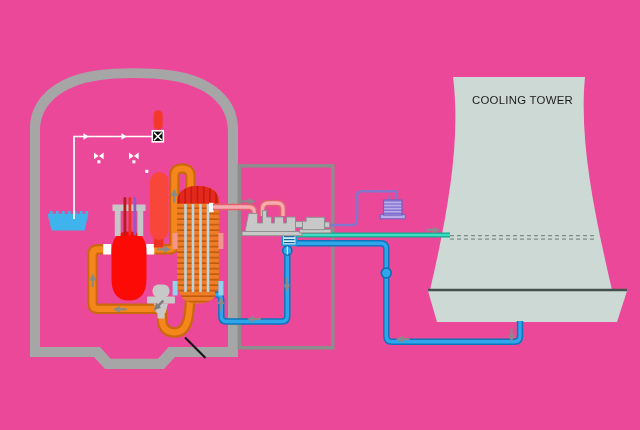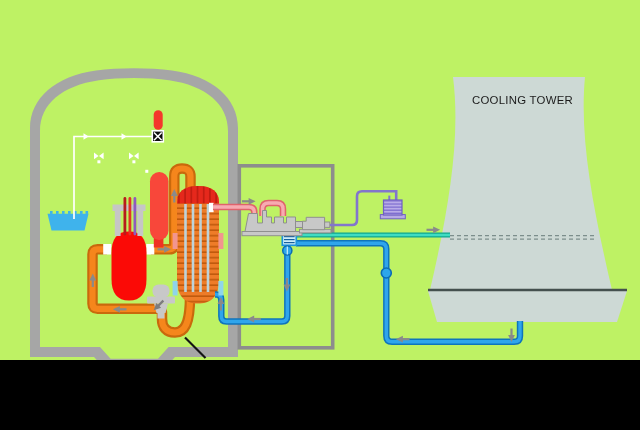--- a/index.html
+++ b/index.html
@@ -1,16 +1,16 @@
 <!DOCTYPE html>
 <html><head>
 <meta charset="utf-8">
 <style>
   html,body{margin:0;padding:0;background:#000;}
-  .stage{position:relative;width:640px;height:360px;background:#bef264;overflow:hidden;}
+  .stage{position:relative;width:640px;height:430px;background:#ec4899;overflow:hidden;}
   svg{position:absolute;left:0;top:0;}
   text{font-family:"Liberation Sans",sans-serif;}
 </style>
 </head>
 <body>
 
 <div class="stage">
 <svg width="640" height="430" viewBox="0 0 640 430">
   <defs>
     <pattern id="sgRibs" patternUnits="userSpaceOnUse" width="42" height="5.5">

